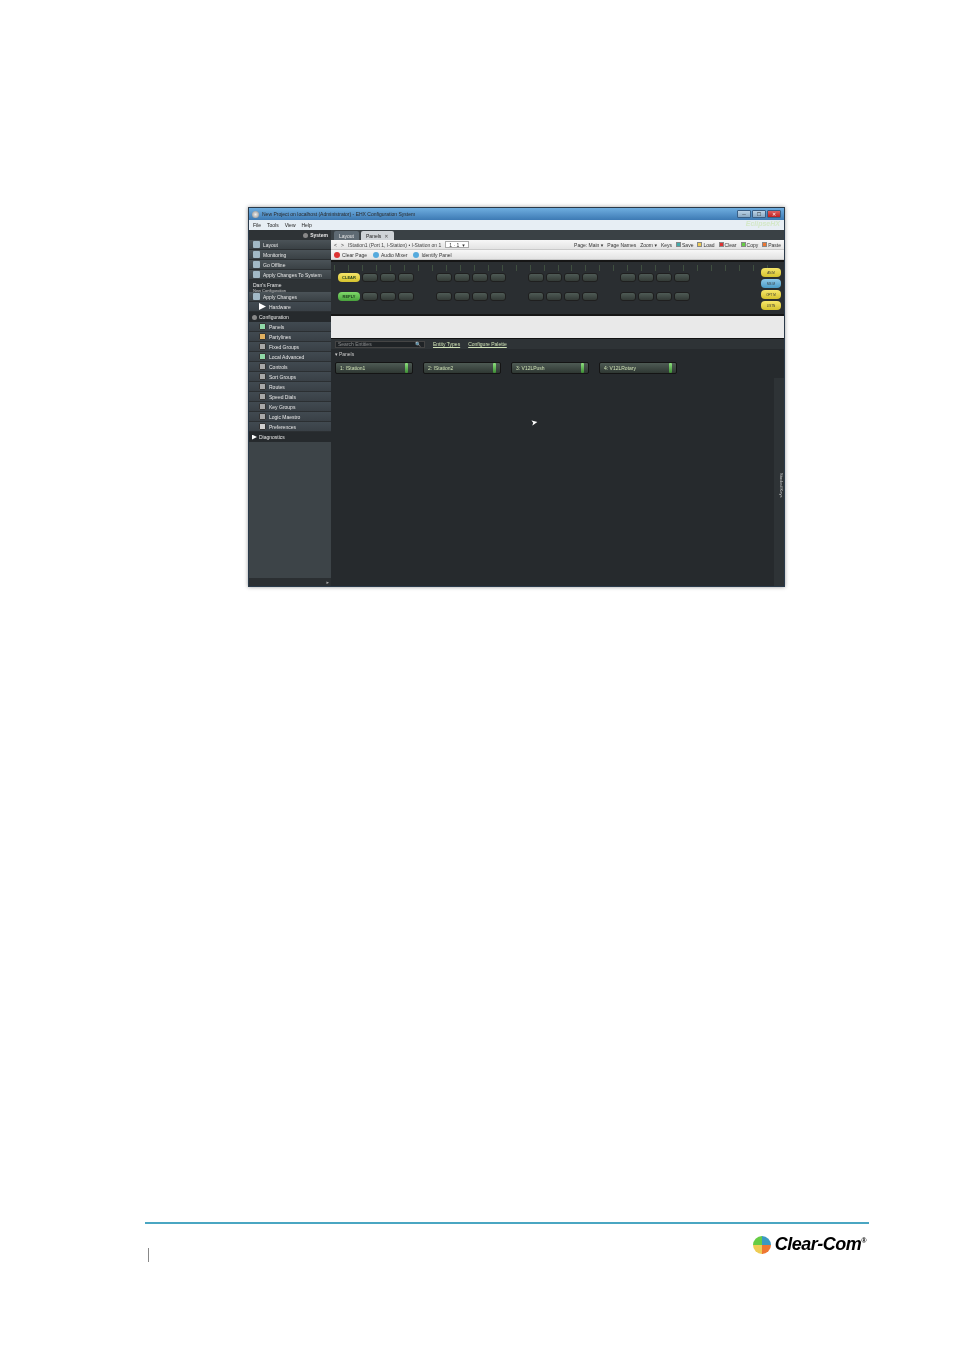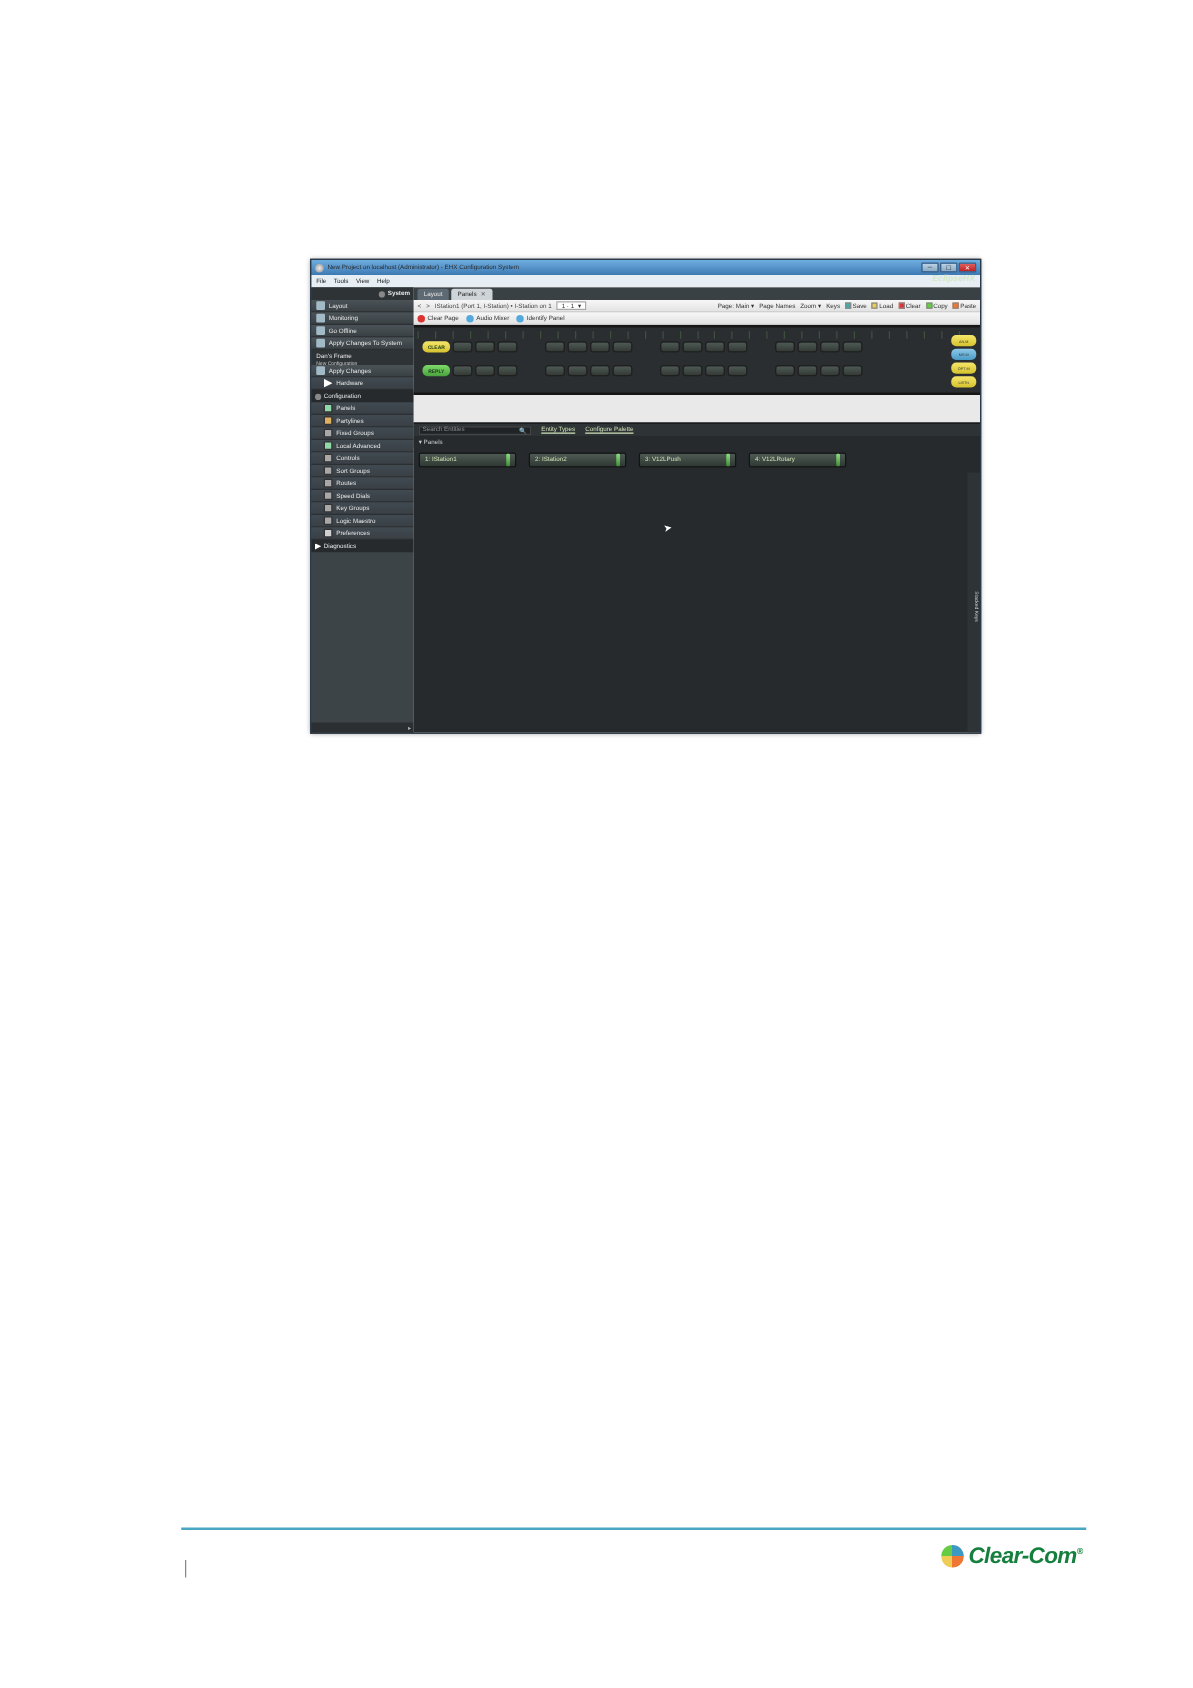--- a/index.html
+++ b/index.html
@@ -213,21 +213,21 @@
     gap:4px;
   }
   .footer-brand .mark{
     width:18px;height:18px;border-radius:50%;
     background:conic-gradient(#3b99c2 0 90deg,#e73 90deg 180deg,#ec5 180deg 270deg,#6c4 270deg 360deg);
   }
   .footer-brand .word{
     font-size:18px; font-weight:700; font-style:italic; color:#1a1a1a;
     letter-spacing:-0.5px;
   }
-  .footer-brand .word span{ color:#15803d;}
+  .footer-brand .word span{ color:#000000;}
   .footer-brand .reg{ font-size:7px; vertical-align:super; color:#1a1a1a;}
   .footer-pg{
     position:absolute; left:148px; top:1248px; width:1px; height:14px;
     border-left:1px solid #888;
   }
 </style>
 </head>
 <body>
 
 <div class="app-window">

